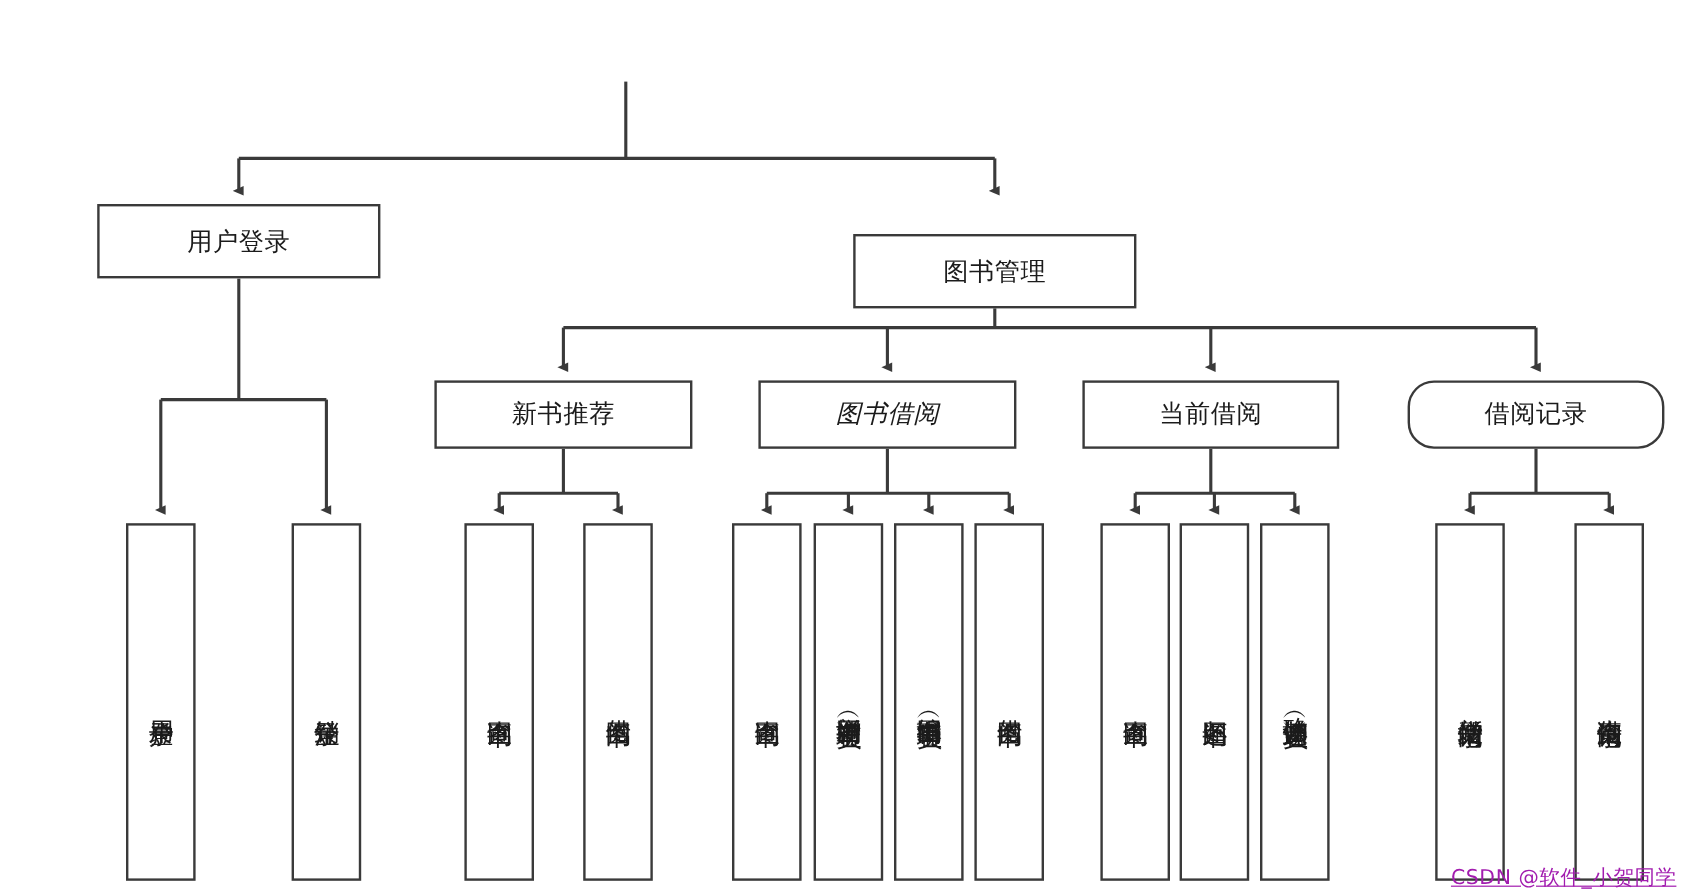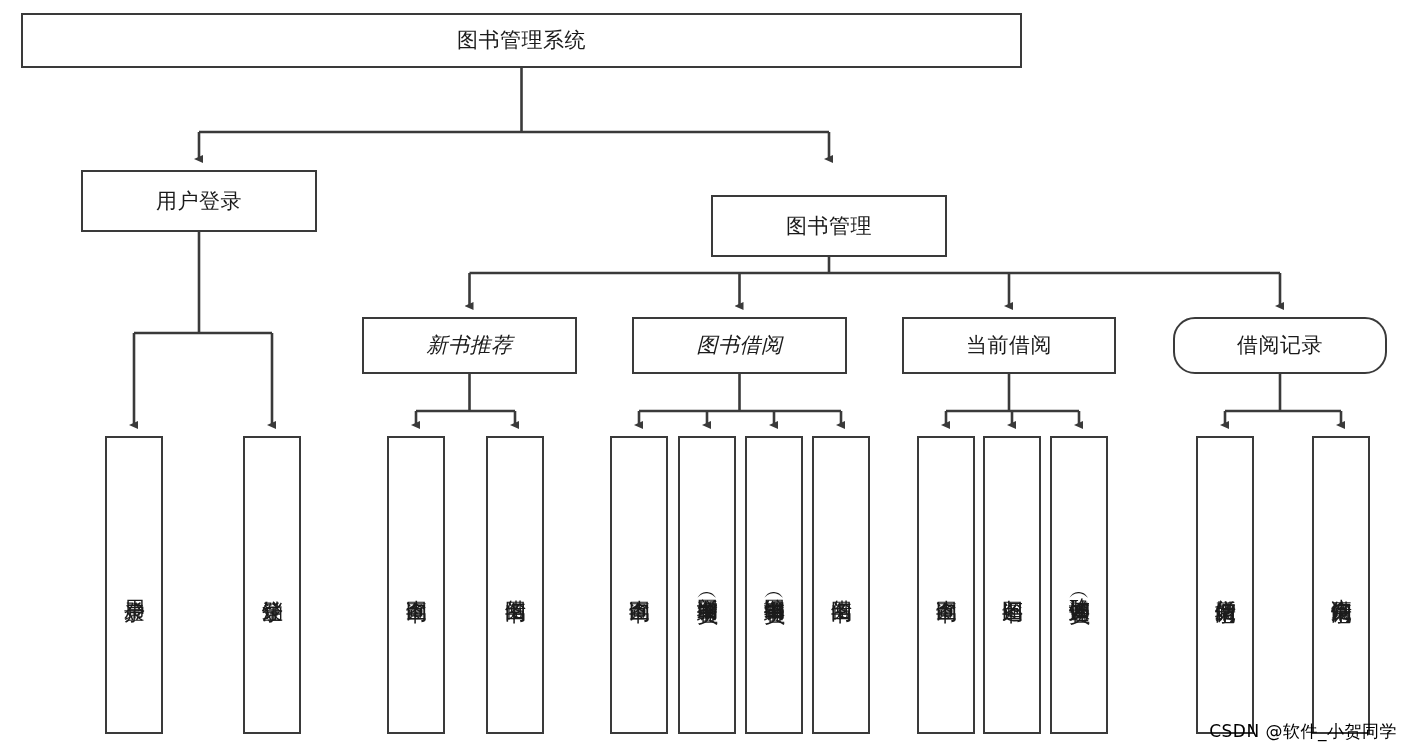--- a/index.html
+++ b/index.html
@@ -55,23 +55,24 @@
     writing-mode: vertical-rl;
     text-orientation: upright;
     white-space: nowrap;
     letter-spacing: 1px;
   }
   .watermark {
     position: absolute;
     right: 8px;
     bottom: 4px;
     font-size: 17px;
-    color: #000000;
+    color: #a21caf;
     white-space: nowrap;
     letter-spacing: 0.5px;
+    text-decoration: underline;
   }
 </style>
 </head>
 <body>
 
 <div id="canvas">
 
   <svg id="edges" viewBox="0 0 1405 747" xmlns="http://www.w3.org/2000/svg">
     <defs>
       <marker id="arrow" markerWidth="10" markerHeight="10" refX="5" refY="5" orient="auto" markerUnits="userSpaceOnUse">
@@ -108,32 +109,29 @@
         <path d="M946,411 L946,425" marker-end="url(#arrow)"></path>
         <path d="M1012,411 L1012,425" marker-end="url(#arrow)"></path>
         <path d="M1079,411 L1079,425" marker-end="url(#arrow)"></path>
         <path d="M1280,374 L1280,411"></path>
         <path d="M1225,411 L1341,411"></path>
         <path d="M1225,411 L1225,425" marker-end="url(#arrow)"></path>
         <path d="M1341,411 L1341,425" marker-end="url(#arrow)"></path>
       </g>
   </svg>
 
-  <div class="node horiz" style="left: 21px; top: 13px; width: 1001px; height: 55px;">
-    <span class="lbl">图书管理系统</span>
-  </div>
 
   <div class="node horiz" style="left: 81px; top: 170px; width: 236px; height: 62px;">
     <span class="lbl">用户登录</span>
   </div>
   <div class="node horiz" style="left: 711px; top: 170px; width: 236px; height: 62px; margin-top: 25px;">
     <span class="lbl">图书管理</span>
   </div>
 
-  <div class="node horiz" style="left: 362px; top: 317px; width: 215px; height: 57px; font-style: italic;">
+  <div class="node horiz" style="left: 362px; top: 317px; width: 215px; height: 57px;">
     <span class="lbl">新书推荐</span>
   </div>
   <div class="node horiz" style="left: 632px; top: 317px; width: 215px; height: 57px; font-style: italic;">
     <span class="lbl">图书借阅</span>
   </div>
   <div class="node horiz" style="left: 902px; top: 317px; width: 214px; height: 57px;">
     <span class="lbl">当前借阅</span>
   </div>
   <div class="node horiz" style="left: 1173px; top: 317px; width: 214px; height: 57px; border-radius: 22px;">
     <span class="lbl">借阅记录</span>

